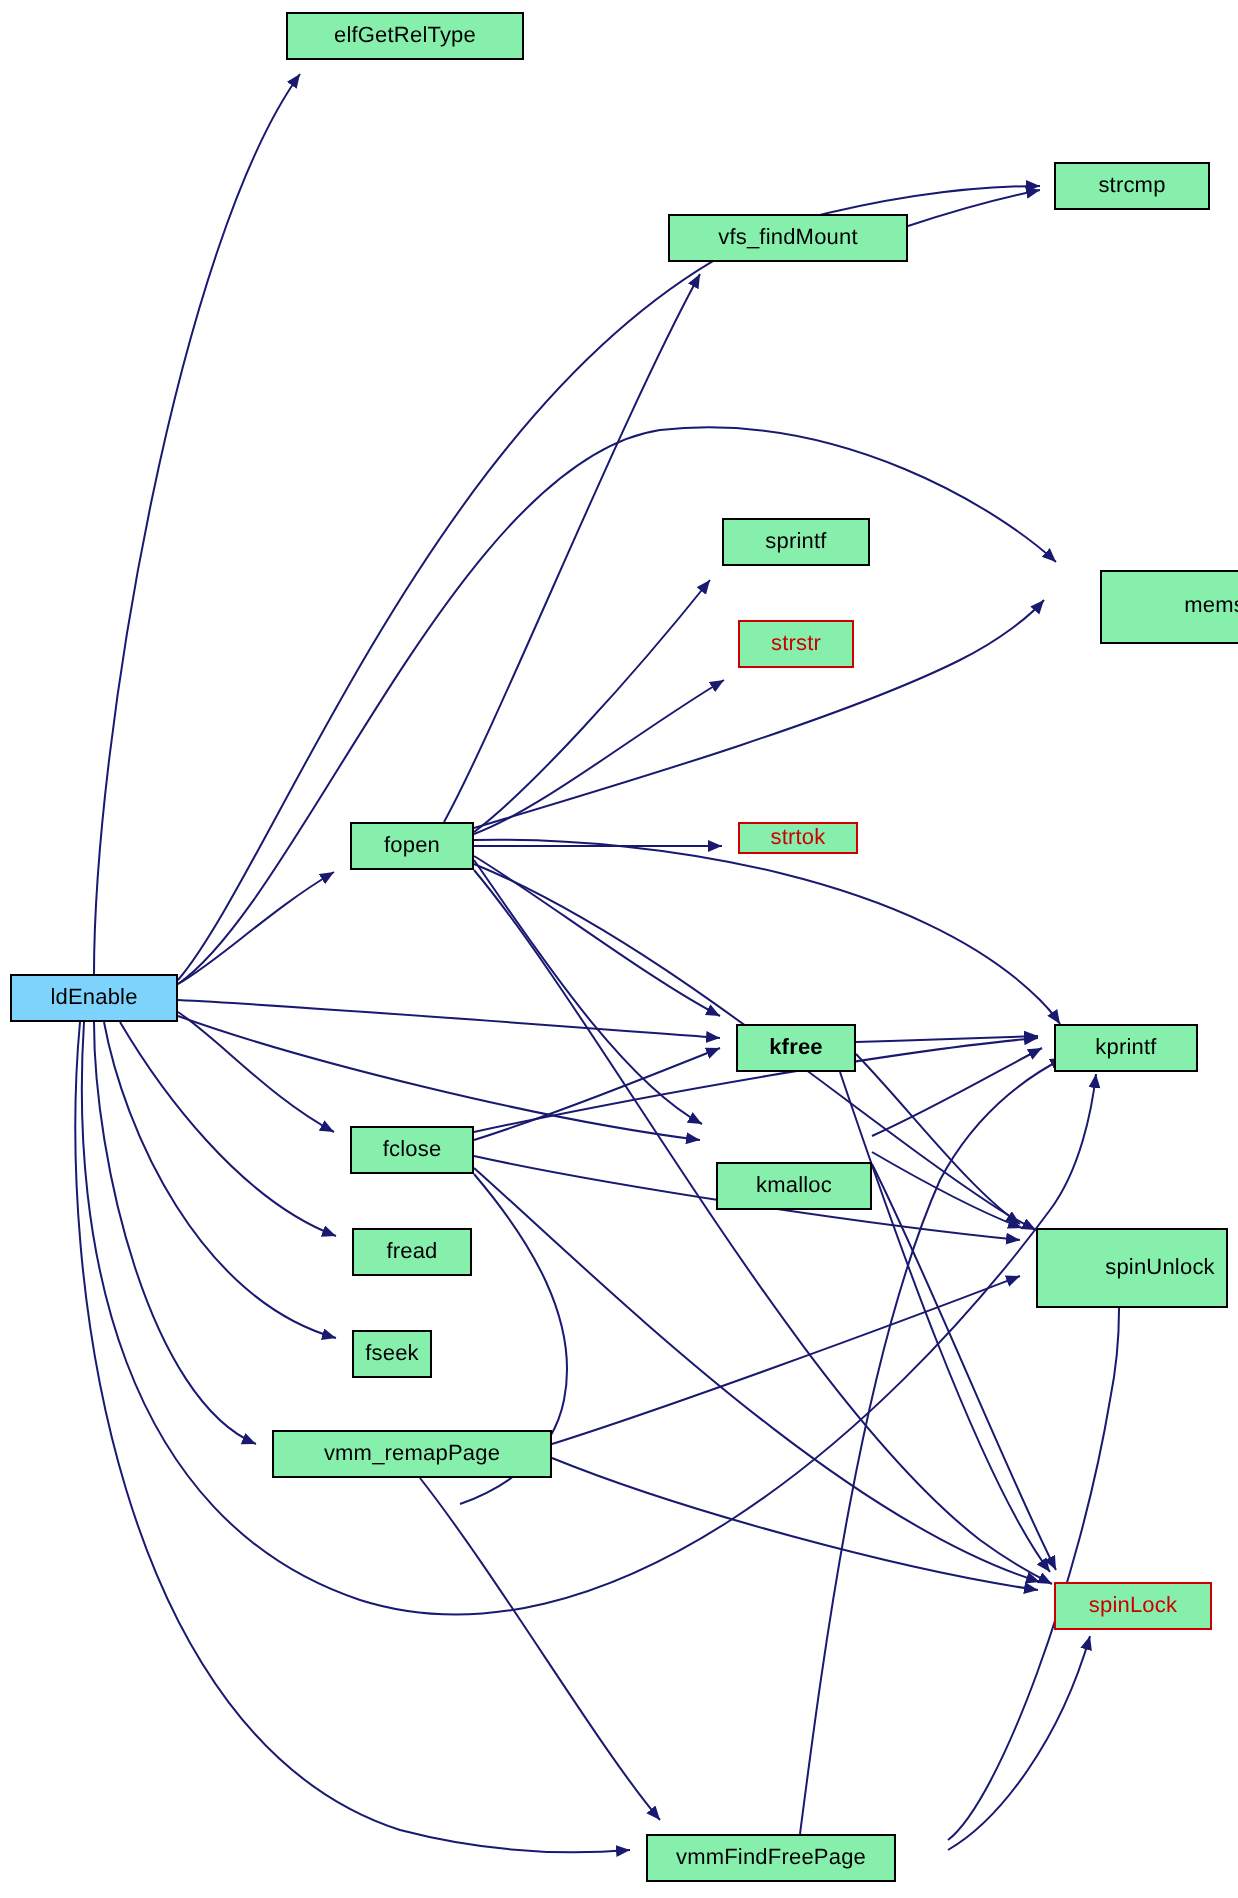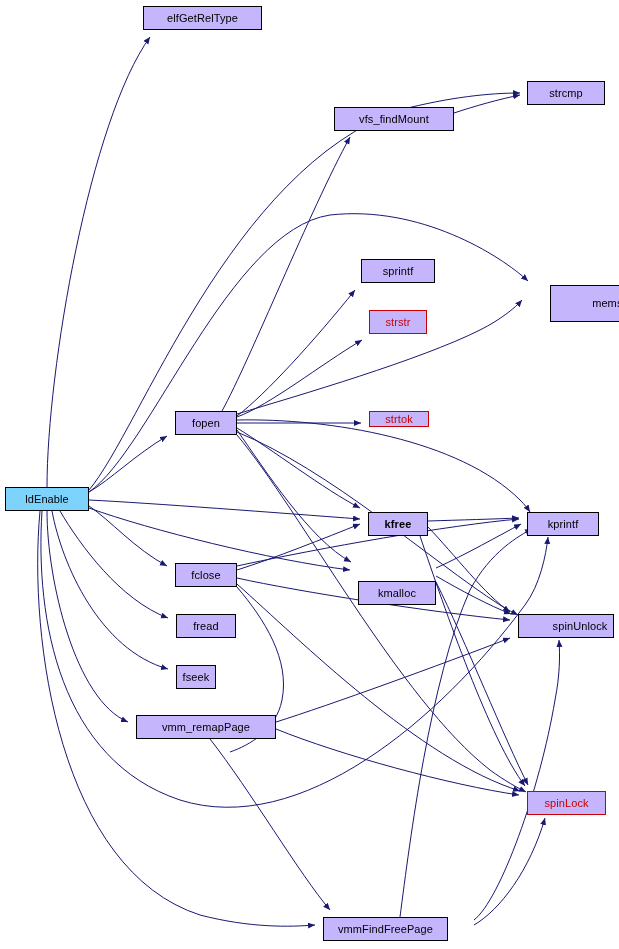--- a/index.html
+++ b/index.html
@@ -21,21 +21,21 @@
     position: absolute;
     left: 0;
     top: 0;
     width: 619px;
     height: 949px;
   }
   .node {
     position: absolute;
     box-sizing: border-box;
     border: 1px solid #000000;
-    background: #c4b5fd;
+    background: #86efac;
     color: #000000;
     font-size: 11px;
     line-height: 1;
     display: flex;
     align-items: center;
     justify-content: center;
     white-space: nowrap;
     letter-spacing: 0.1px;
   }
   .node.root {
@@ -151,20 +151,20 @@
   <div class="node" style="left:527px;top:81px;width:78px;height:24px;">strcmp</div>
   <div class="node" style="left:361px;top:259px;width:74px;height:24px;">sprintf</div>
   <div class="node redtext" style="left:369px;top:310px;width:58px;height:24px;">strstr</div>
   <div class="node" style="left:550px;top:285px;width:80px;height:37px;padding-left:44px;">memset</div>
   <div class="node" style="left:175px;top:411px;width:62px;height:24px;">fopen</div>
   <div class="node redtext" style="left:369px;top:411px;width:60px;height:16px;">strtok</div>
   <div class="node" style="left:368px;top:512px;width:60px;height:24px;font-weight:bold;">kfree</div>
   <div class="node" style="left:527px;top:512px;width:72px;height:24px;">kprintf</div>
   <div class="node" style="left:175px;top:563px;width:62px;height:24px;">fclose</div>
   <div class="node" style="left:358px;top:563px;width:78px;height:24px;margin-top:18px;">kmalloc</div>
-  <div class="node" style="left:518px;top:614px;width:96px;height:24px;padding-left:28px;">spinUnlock</div>
+  <div class="node" style="left:518px;top:614px;width:96px;height:40px;padding-left:28px;">spinUnlock</div>
   <div class="node" style="left:176px;top:614px;width:60px;height:24px;">fread</div>
   <div class="node" style="left:176px;top:665px;width:40px;height:24px;">fseek</div>
   <div class="node" style="left:136px;top:715px;width:140px;height:24px;">vmm_remapPage</div>
   <div class="node redtext" style="left:527px;top:791px;width:79px;height:24px;">spinLock</div>
   <div class="node" style="left:323px;top:917px;width:125px;height:24px;">vmmFindFreePage</div>
 
 </div>
 
 </body></html>

